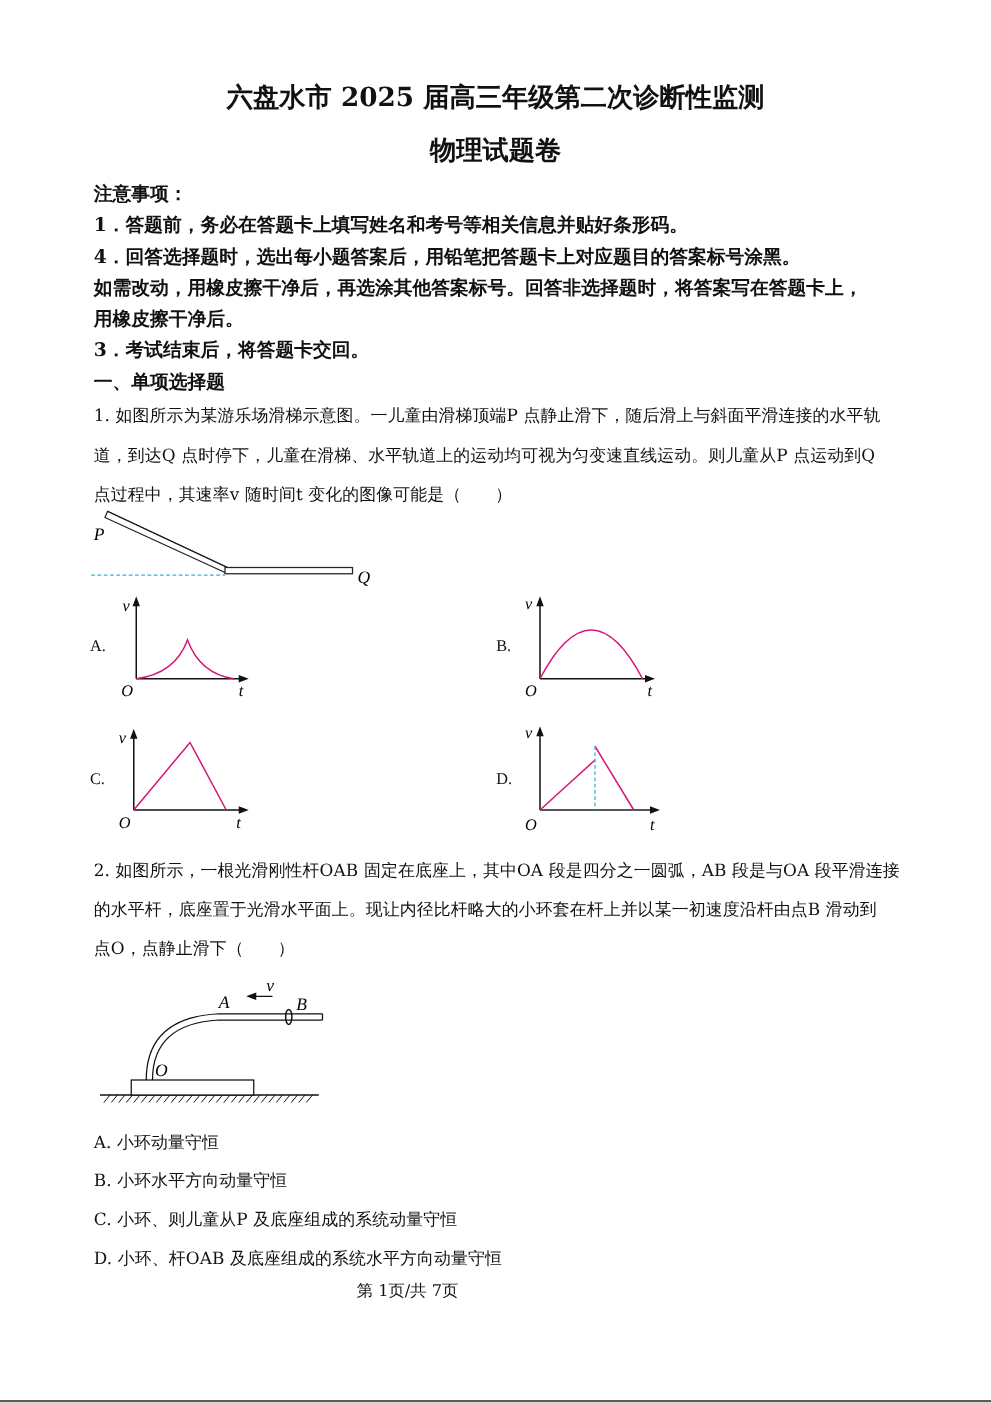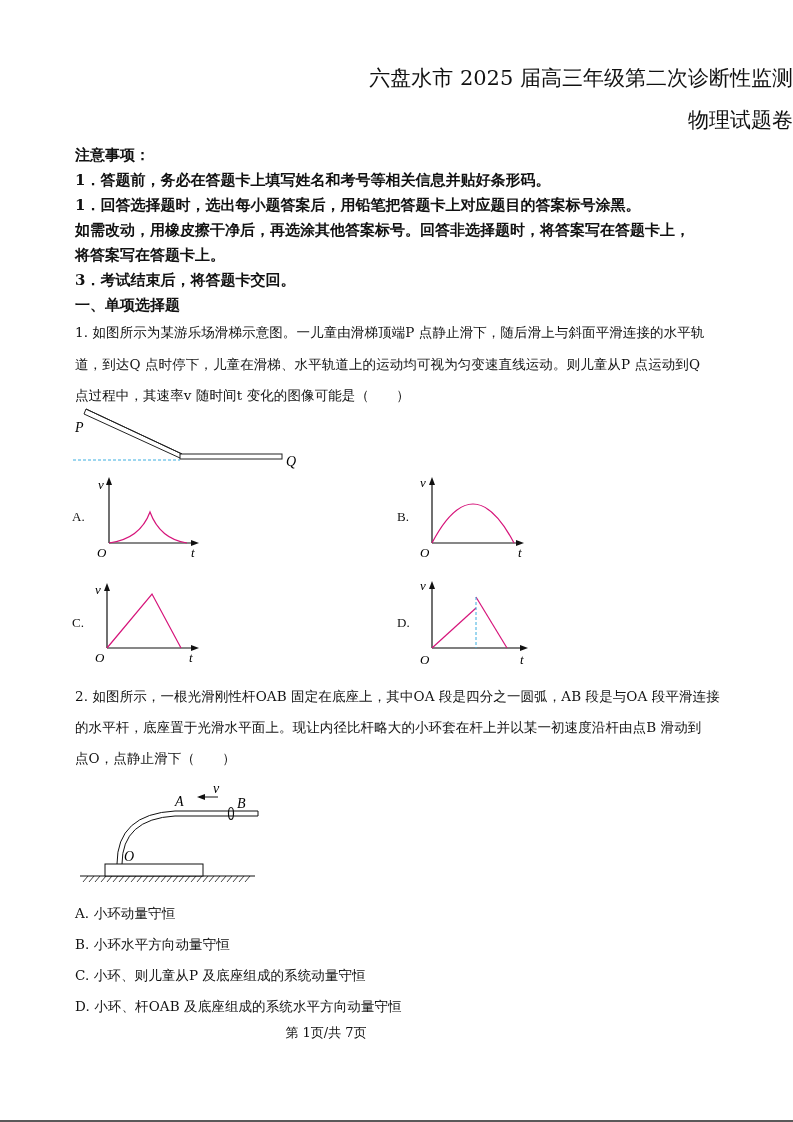--- a/index.html
+++ b/index.html
@@ -1,39 +1,39 @@
 <!DOCTYPE html>
 <html><head>
 <meta charset="utf-8">
 <style>
   html, body { margin: 0; padding: 0; background: #ffffff; }
   body { width: 793px; height: 1122px; position: relative; overflow: hidden;
          font-family: "DejaVu Serif", "Liberation Serif", serif; color: #111; }
   .abs { position: absolute; }
-  .title { left: 0; width: 793px; text-align: right; font-weight: normal; font-size: 21px; }
+  .title { left: 0; width: 793px; text-align: center; font-weight: bold; font-size: 21px; }
   .title1 { top: 64px; }
   .title2 { top: 106px; }
   .notice { left: 75px; font-weight: bold; font-size: 15px; white-space: nowrap; }
   .q { left: 75px; font-size: 13.5px; white-space: nowrap; letter-spacing: 0.1px; }
   .opt-label { font-size: 13px; font-family: "Liberation Serif", serif; }
   .footer { left: 0; width: 652px; text-align: center; font-size: 13px; top: 1024px; }
   .bottom-rule { left: 0; top: 1120px; width: 793px; height: 2px; background: #5a5a5a; }
   svg text { font-family: "Liberation Serif", serif; font-style: italic; }
 </style>
 </head>
 <body>
 
 <div class="abs title title1">六盘水市 2025 届高三年级第二次诊断性监测</div>
 <div class="abs title title2">物理试题卷</div>
 
 <div class="abs notice" style="top:146px;text-align:right;">注意事项：</div>
 <div class="abs notice" style="top:171px;">1．答题前，务必在答题卡上填写姓名和考号等相关信息并贴好条形码。</div>
-<div class="abs notice" style="top:196px;">1．回答选择题时，选出每小题答案后，用铅笔把答题卡上对应题目的答案标号涂黑。</div>
+<div class="abs notice" style="top:196px;">4．回答选择题时，选出每小题答案后，用铅笔把答题卡上对应题目的答案标号涂黑。</div>
 <div class="abs notice" style="top:221px;"> 如需改动，用橡皮擦干净后，再选涂其他答案标号。回答非选择题时，将答案写在答题卡上，</div>
-<div class="abs notice" style="top:246px;">将答案写在答题卡上。</div>
+<div class="abs notice" style="top:246px;">用橡皮擦干净后。</div>
 <div class="abs notice" style="top:271px;">3．考试结束后，将答题卡交回。</div>
 
 <div class="abs notice" style="top:296px;">一、单项选择题</div>
 
 <div class="abs q" style="top:324px;">1. 如图所示为某游乐场滑梯示意图。一儿童由滑梯顶端P 点静止滑下，随后滑上与斜面平滑连接的水平轨</div>
 <div class="abs q" style="top:356px;">道，到达Q 点时停下，儿童在滑梯、水平轨道上的运动均可视为匀变速直线运动。则儿童从P 点运动到Q</div>
 <div class="abs q" style="top:387px;">点过程中，其速率v 随时间t 变化的图像可能是（　　）</div>
 
 <svg class="abs" style="left:70px; top:408px;" width="240" height="62">
   <polygon points="14,6 16,1 112,46 110,50" fill="#fff" stroke="#222" stroke-width="1"></polygon>

